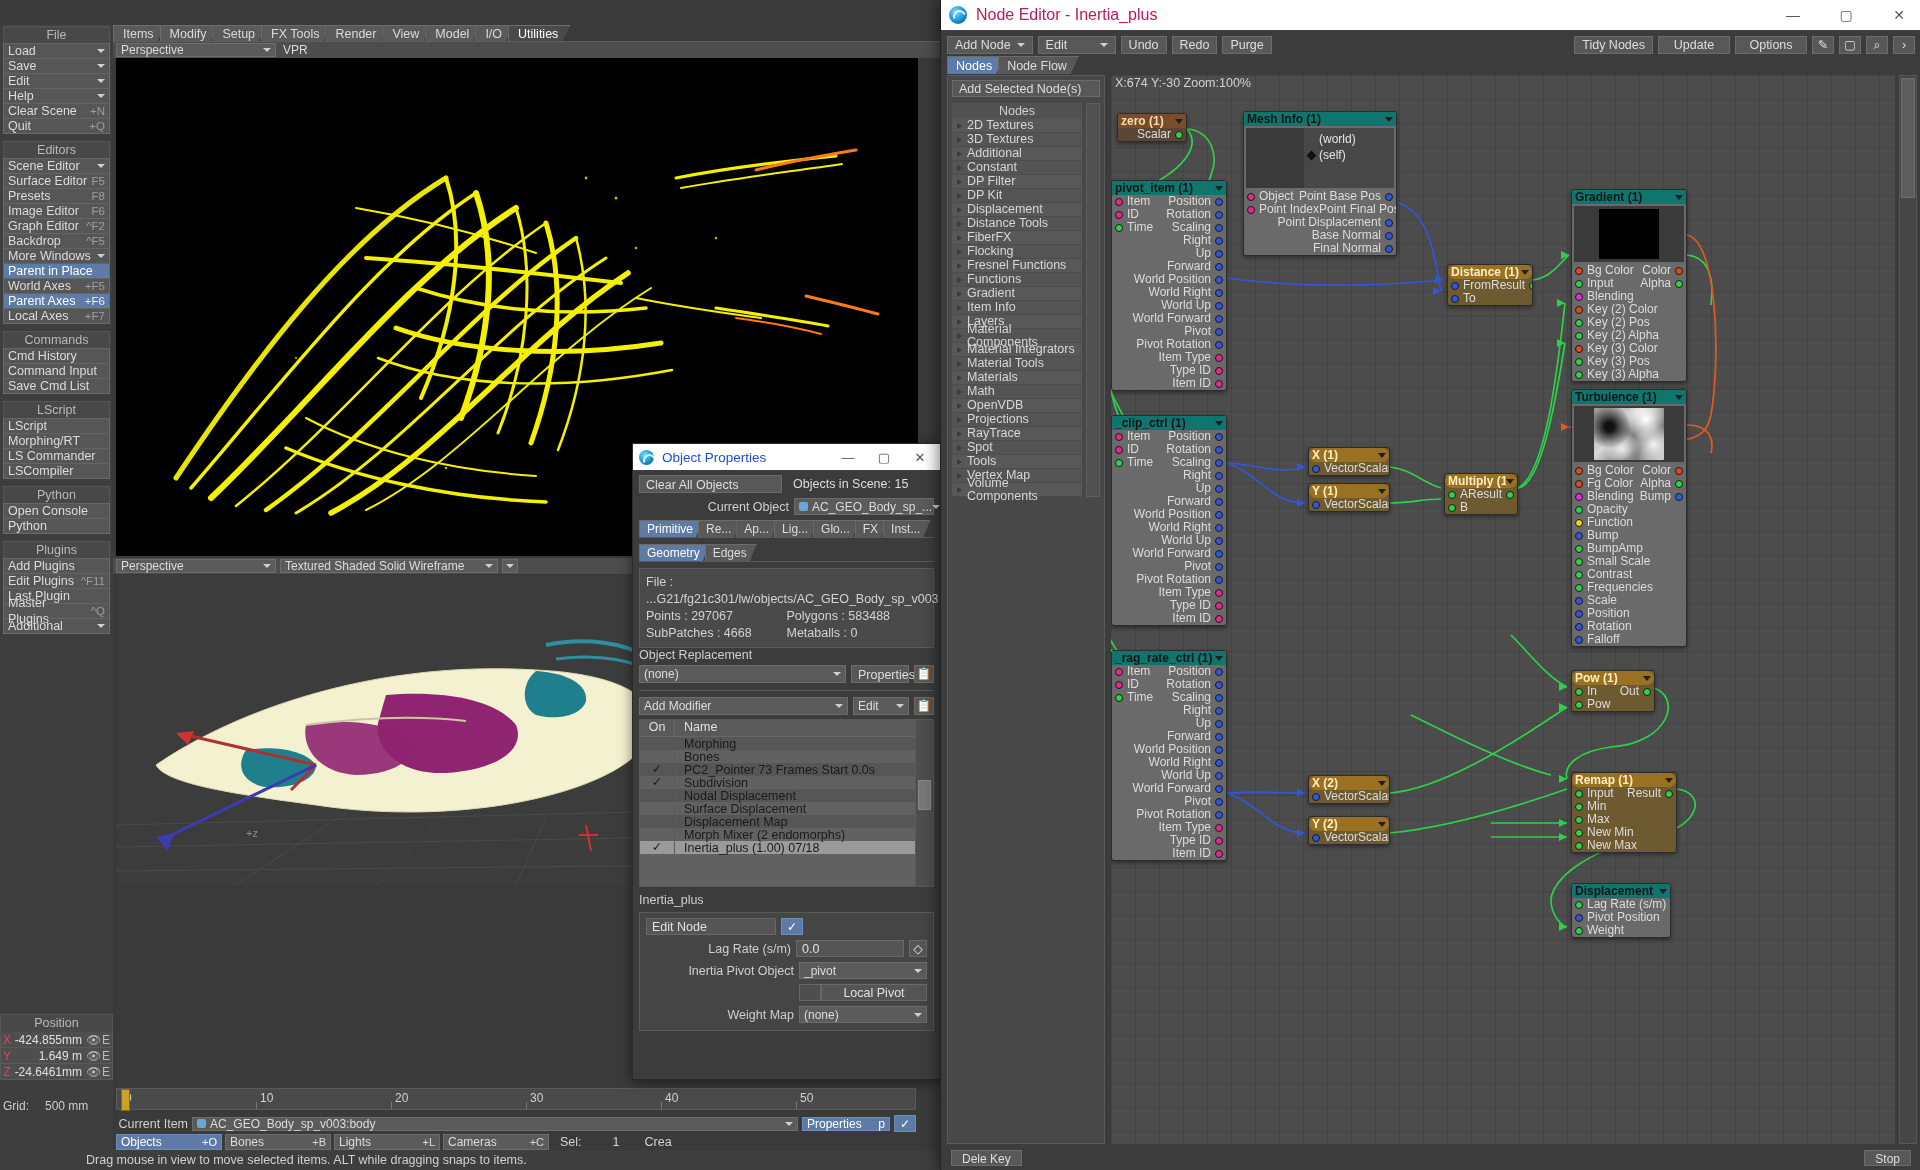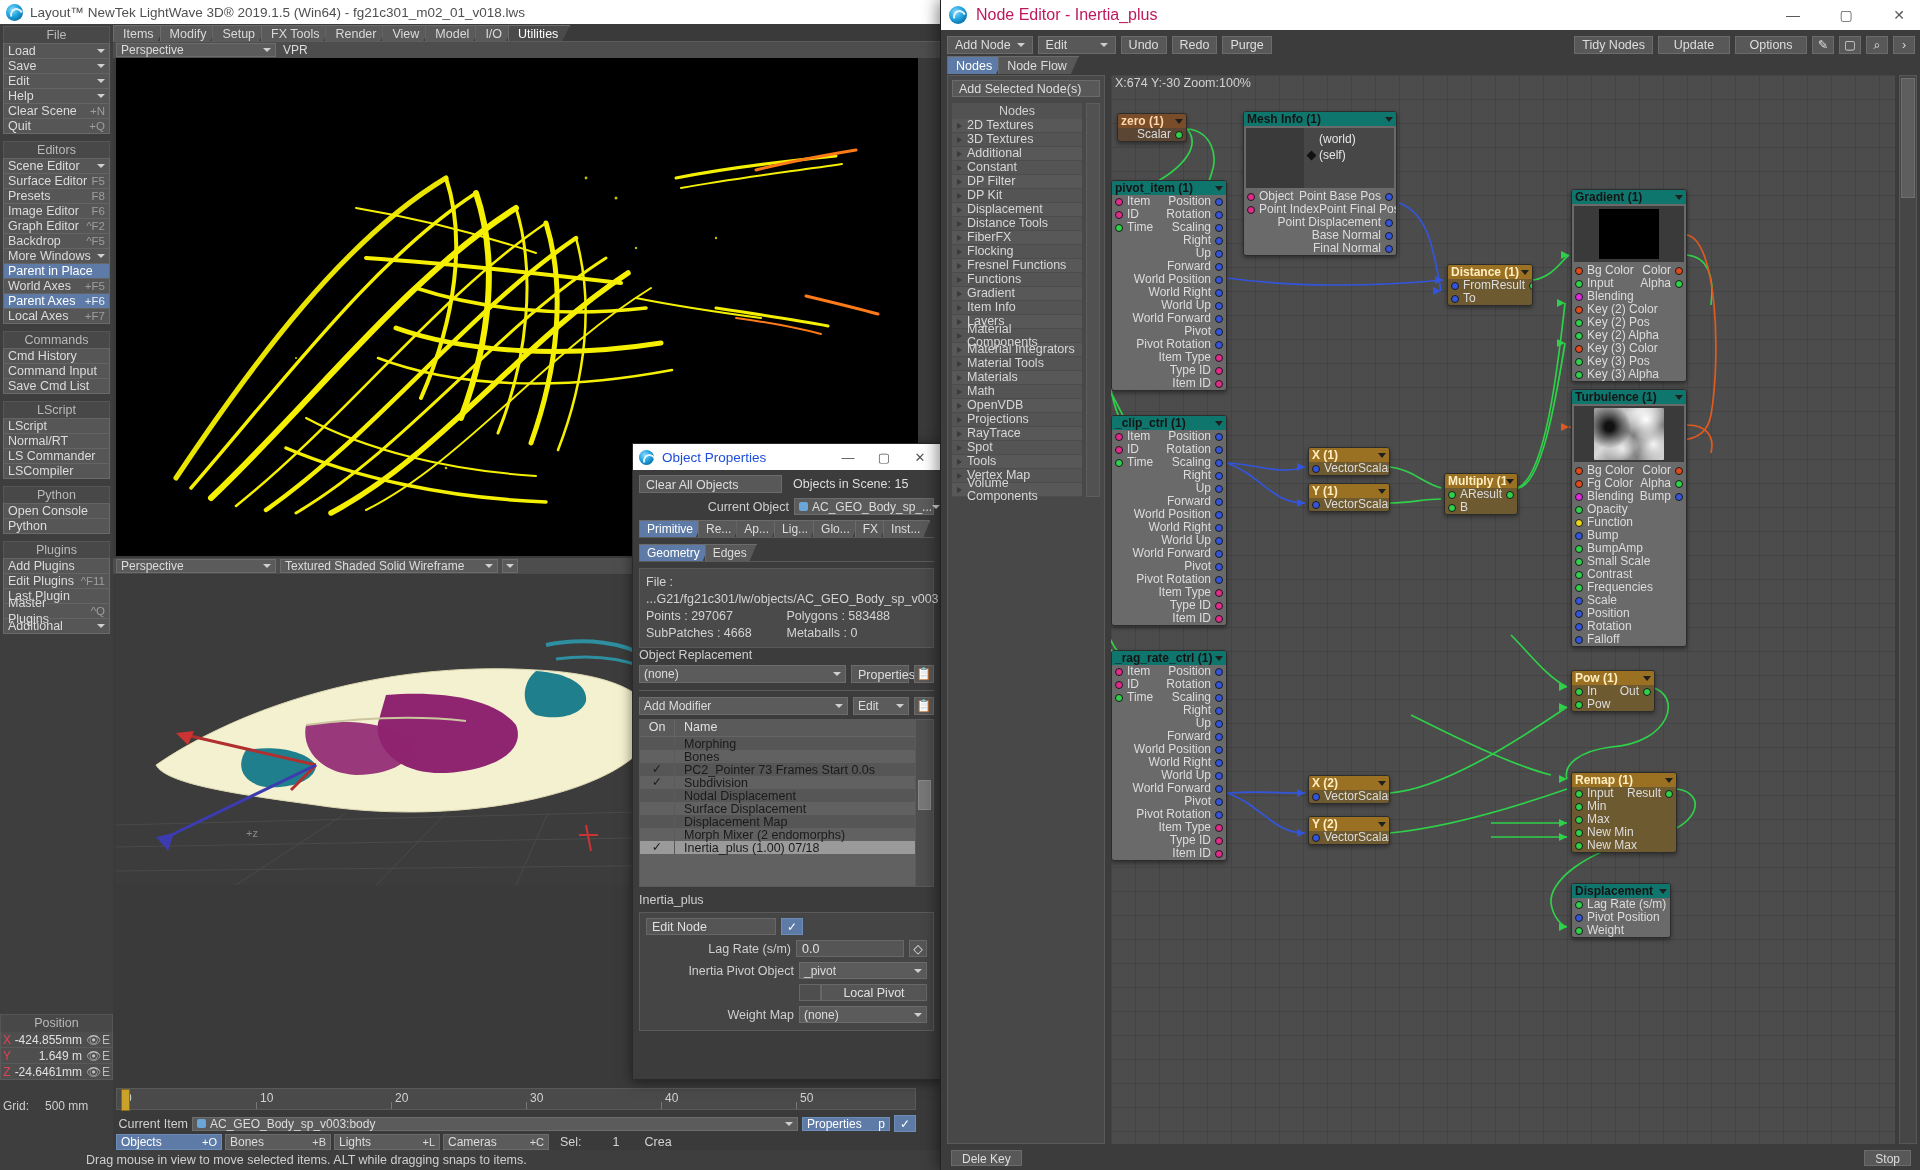--- a/index.html
+++ b/index.html
@@ -100,21 +100,21 @@
     background-size:24px 24px;}
   .coordlbl{position:absolute;left:4px;top:1px;font-size:12.5px;color:#d2d2d2;}
 
   
   .node{position:absolute;background:#6a6a6a;border:1px solid #2c2c2c;border-radius:3px;box-shadow:0 2px 4px rgba(0,0,0,.4);font-size:12px;overflow:hidden;}
   .nhd{height:14px;line-height:14px;padding:0 3px;font-size:12px;font-weight:bold;display:flex;align-items:center;}
   .nhd .nm{flex:1;white-space:nowrap;overflow:hidden;}
   .nhd .cv{width:0;height:0;border-left:4px solid transparent;border-right:4px solid transparent;border-top:5px solid #1f1f1f;}
   .nhd.blue{background:#0f766e;color:#141414;}
   .nhd.brown{background:#7a4d2a;color:#ffd9a8;}
-  .nhd.gold{background:#9a7122;color:#ffeec2;}
+  .nhd.gold{background:#9a7122;color:#ffeec2;border-radius:7px;}
   .node.brown{background:#5a4632;}
   .node.gold{background:#6e5a30;}
   .prow{height:13px;line-height:13px;display:flex;align-items:center;padding:0 3px;position:relative;color:#dcdcdc;white-space:nowrap;}
   .prow .in{flex:0 0 auto;display:flex;align-items:center;gap:4px;}
   .prow .out{margin-left:auto;display:flex;align-items:center;gap:4px;}
   .dot{width:6px;height:6px;border-radius:50%;border:1px solid #1a1a1a;flex:none;}
   .d-blue{background:#3355dd;}
   .d-green{background:#2fd04a;}
   .d-pink{background:#e22a8a;}
   .d-red{background:#e04a1a;}
@@ -137,24 +137,20 @@
   .ne-bottom{position:absolute;left:0;right:0;bottom:0;height:24px;background:#3c3c3c;display:flex;align-items:center;justify-content:space-between;padding:0 10px;box-sizing:border-box;font-size:12.5px;color:#cfcfcf;}
   .minibtn{height:16px;line-height:16px;background:#585858;border:1px solid #6b6b6b;color:#dedede;font-size:12px;padding:0 10px;box-sizing:border-box;}
   svg.wires{position:absolute;inset:0;pointer-events:none;}
 </style>
 </head>
 <body>
 
 <div id="root">
 
   <div class="lw-win">
-    <div class="lw-title">
-      <div class="lwlogo"></div>
-      <div class="ttxt">Layout™ NewTek LightWave 3D® 2019.1.5 (Win64) - fg21c301_m02_01_v018.lws</div>
-    </div>
 
     <div class="lw-left" id="lw-groups">
         <div class="grp">
           <div class="grp-hd">File</div>
           <div class="btn">
             <span>Load</span>
             <span class="chev"></span>
           </div>
           <div class="btn">
             <span>Save</span>
@@ -239,21 +235,21 @@
             <span class="k"></span>
           </div>
         </div>
         <div class="grp">
           <div class="grp-hd">LScript</div>
           <div class="btn">
             <span>LScript</span>
             <span class="k"></span>
           </div>
           <div class="btn">
-            <span>Normal/RT</span>
+            <span>Morphing/RT</span>
             <span class="k"></span>
           </div>
           <div class="btn">
             <span>LS Commander</span>
             <span class="k"></span>
           </div>
           <div class="btn">
             <span>LSCompiler</span>
             <span class="k"></span>
           </div>

